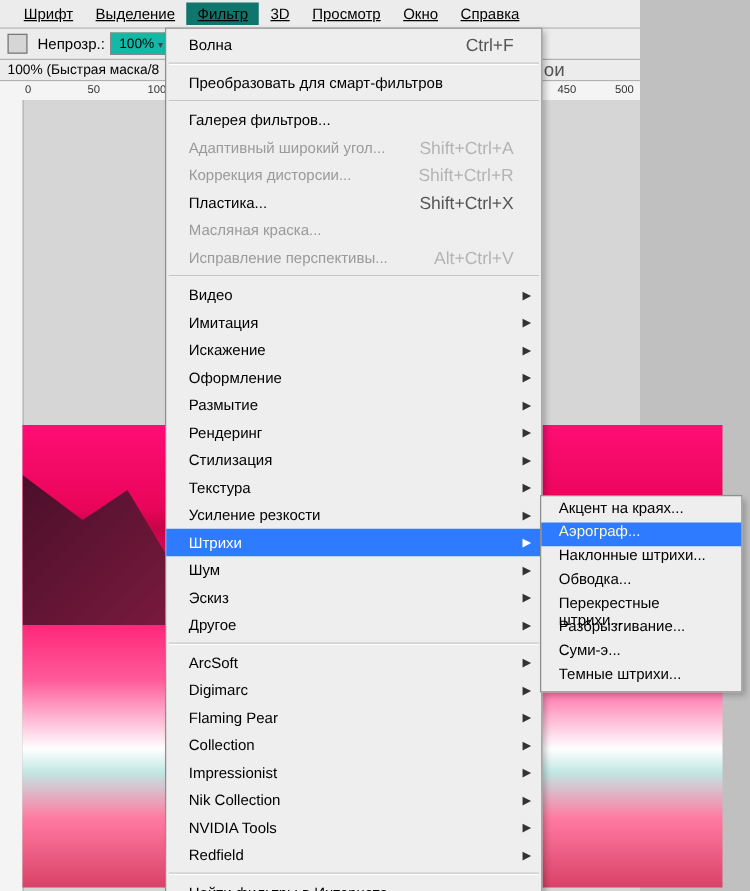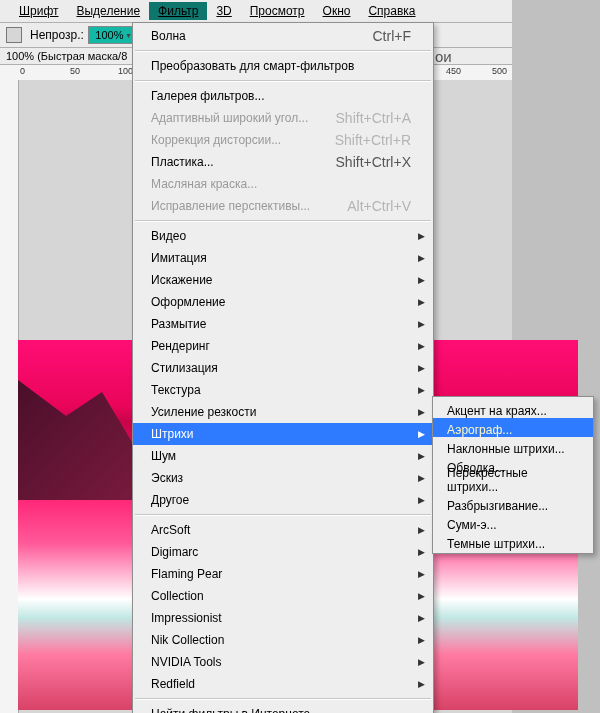--- a/index.html
+++ b/index.html
@@ -23,21 +23,21 @@
 .dropmenu{position:absolute;left:132px;top:22px;width:300px;background:#eee;border:1px solid #8f8f8f;box-shadow:3px 3px 5px rgba(0,0,0,.25);padding:2px 0}
 .dropmenu .row{height:22px;display:flex;align-items:center;padding:0 22px 0 18px;position:relative;cursor:default}
 .dropmenu .row.disabled{color:#9a9a9a}
 .dropmenu .row .shortcut{margin-left:auto;color:#555;font-size:14px}
 .dropmenu .row.disabled .shortcut{color:#b4b4b4}
 .dropmenu .row.hl{background:#2f7bff;color:#fff}
 .dropmenu .sep{height:1px;margin:3px 2px;background:#c5c5c5;border-bottom:1px solid #fff}
 .dropmenu .row .arrow{position:absolute;right:8px;font-size:9px;color:#333}
 .dropmenu .row.hl .arrow{color:#fff}
 .submenu{position:absolute;left:432px;top:396px;width:160px;background:#eee;border:1px solid #8f8f8f;box-shadow:3px 3px 5px rgba(0,0,0,.25);padding:2px 0}
-.submenu .row{height:19px;display:flex;align-items:flex-end;padding:0 14px;cursor:default}
+.submenu .row{height:19px;display:flex;align-items:flex-start;padding:0 14px;cursor:default}
 .submenu .row.hl{background:#2f7bff;color:#fef9c3}
 .trail{position:absolute;left:435px;top:48px;font-size:15px;color:#555}
 </style>
 </head>
 <body>
 <div class="app">
 
 <div class="menubar">
   <div class="menubar-item"><span class="mnemonic">Шрифт</span></div>
   <div class="menubar-item"><span class="mnemonic">Выделение</span></div>

